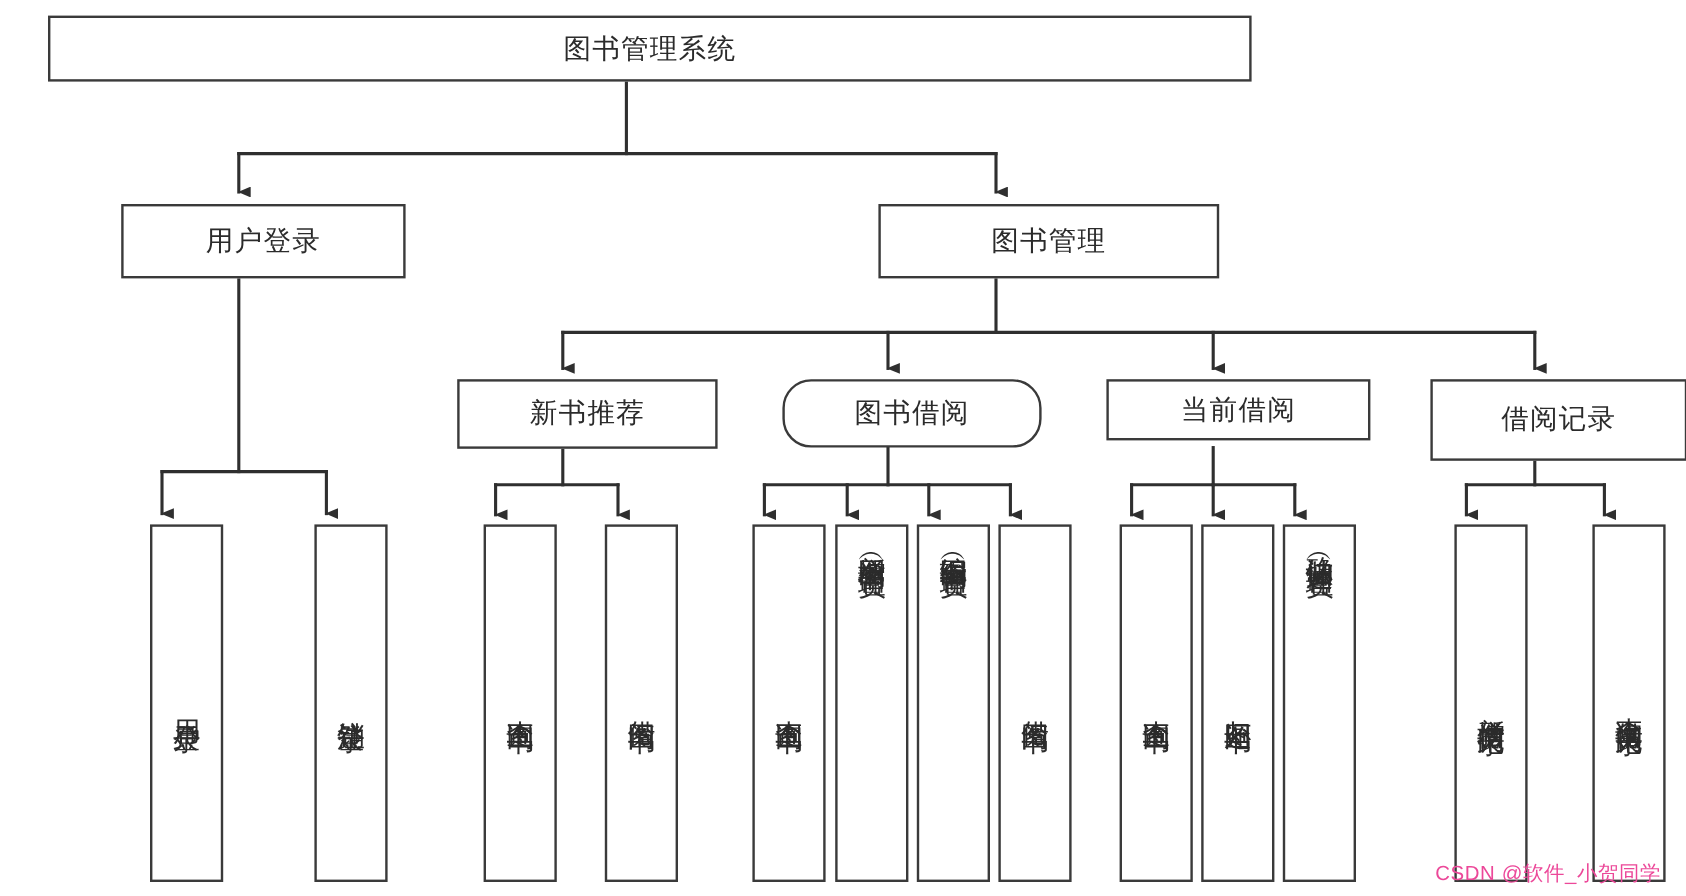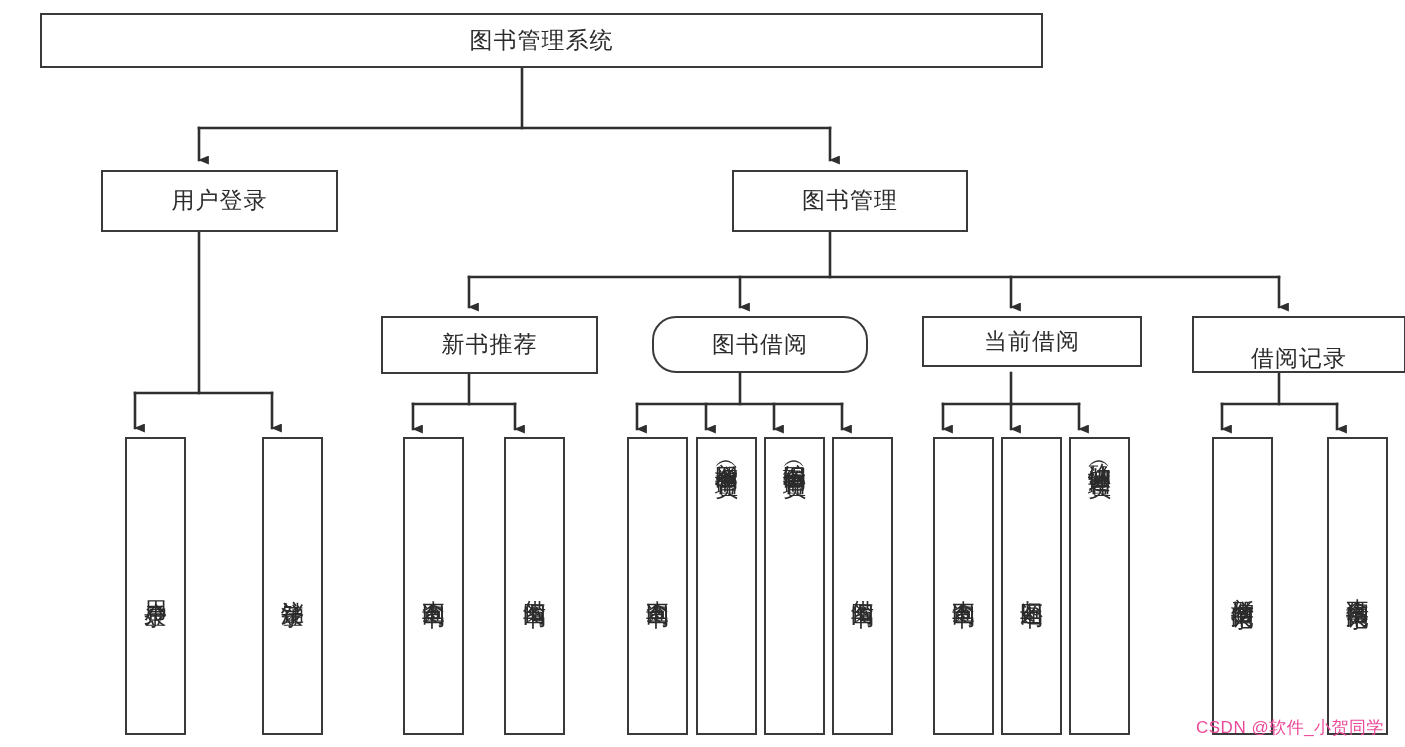--- a/index.html
+++ b/index.html
@@ -136,34 +136,34 @@
     </g>
   </svg>
 
   <div class="node node-h node-root" style="left:20px; top:13px; width:1003px; height:55px;">
     <span class="label">图书管理系统</span>
   </div>
 
   <div class="node node-h" style="left:81px; top:170px; width:237px; height:62px;">
     <span class="label">用户登录</span>
   </div>
-  <div class="node node-h" style="left:712px; top:170px; width:236px; height:62px;">
+  <div class="node node-h" style="left:712px; top:170px; width:284px; height:62px;">
     <span class="label">图书管理</span>
   </div>
 
   <div class="node node-h" style="left:361px; top:316px; width:217px; height:58px;">
     <span class="label">新书推荐</span>
   </div>
   <div class="node node-h" style="left:632px; top:316px; width:216px; height:57px;border-radius:24px;">
     <span class="label">图书借阅</span>
   </div>
   <div class="node node-h" style="left:902px; top:316px; width:220px; height:51px;">
     <span class="label">当前借阅</span>
   </div>
-  <div class="node node-h" style="left:1172px; top:316px; width:214px; height:57px;align-items:flex-end;">
+  <div class="node node-h" style="left:1172px; top:316px; width:214px; height:68px;">
     <span class="label">借阅记录</span>
   </div>
 
   <div class="node node-v" style="left:105px; top:437px; width:61px; height:298px;">
     <span class="label">用户登录</span>
   </div>
   <div class="node node-v" style="left:242px; top:437px; width:61px; height:298px;">
     <span class="label">注销登录</span>
   </div>
 

